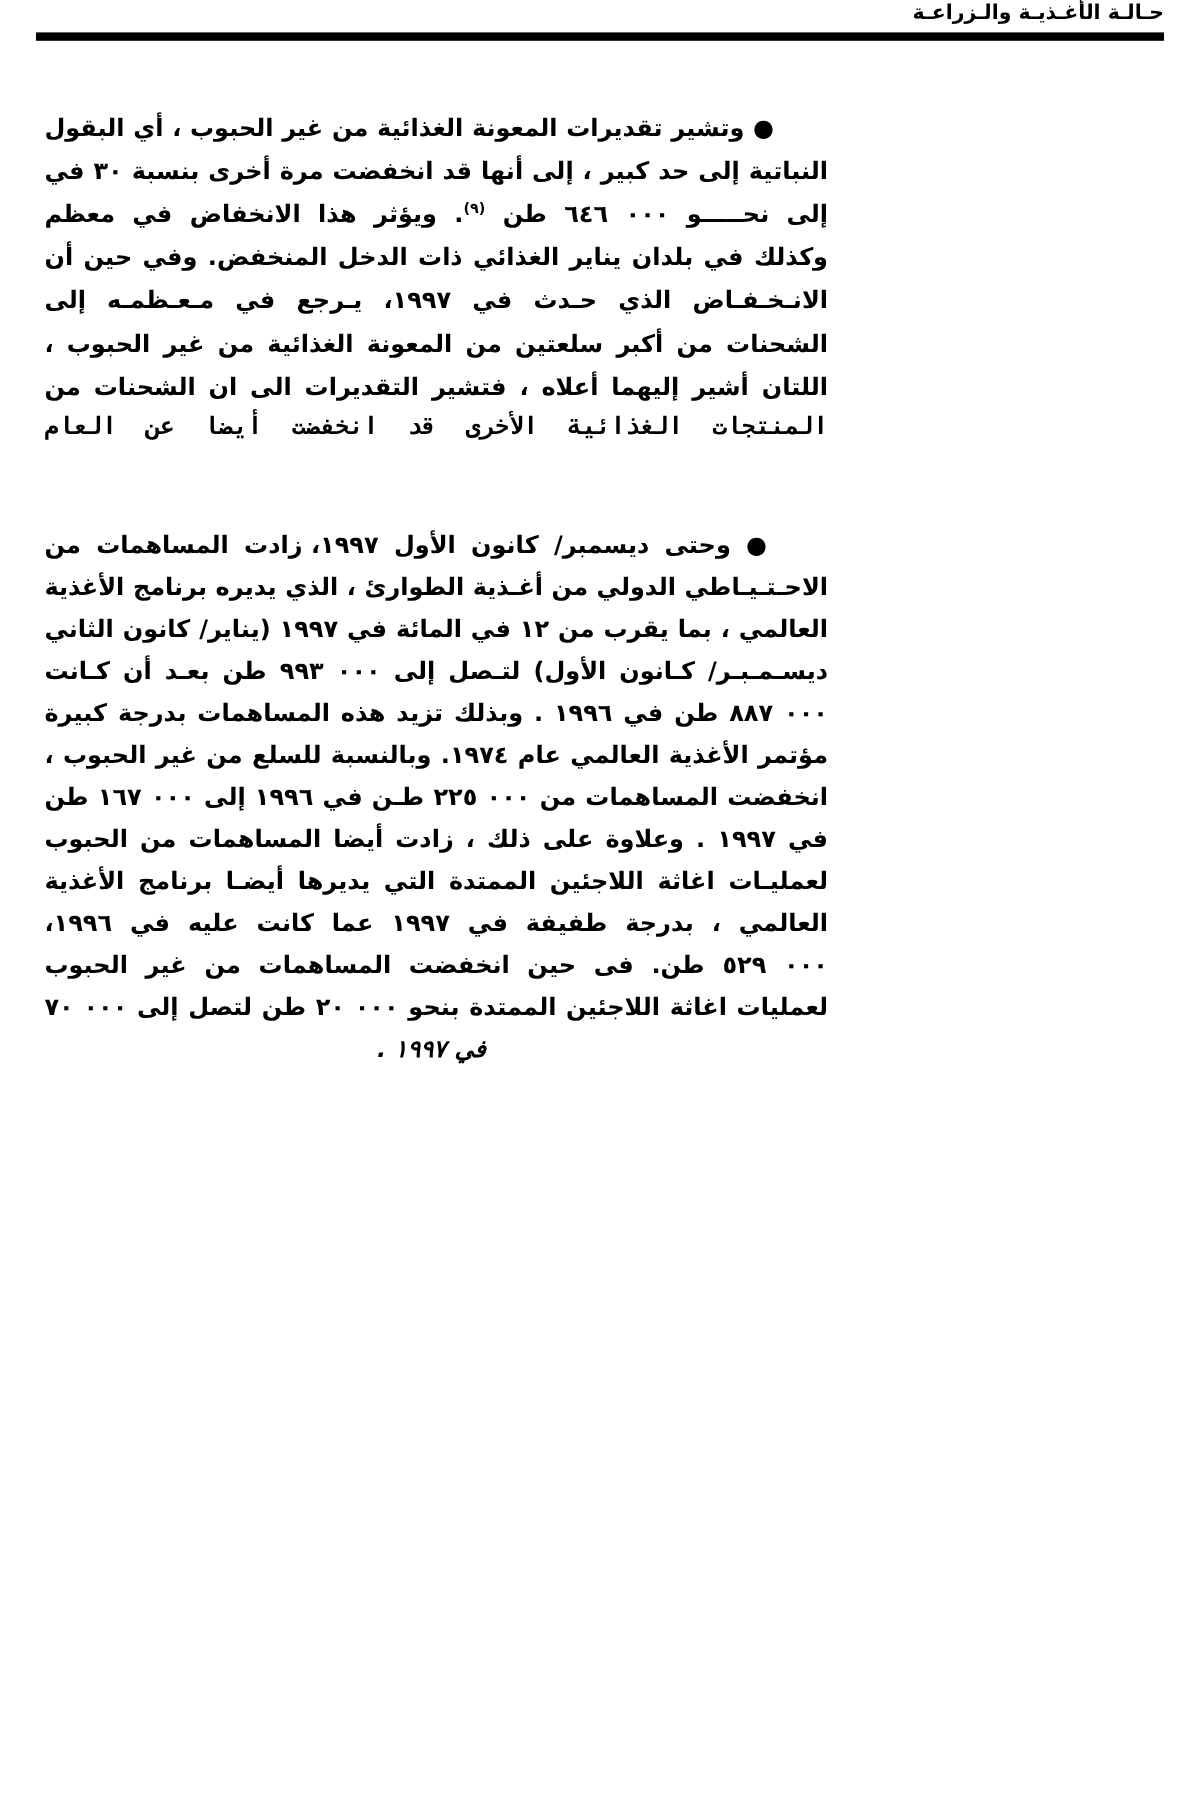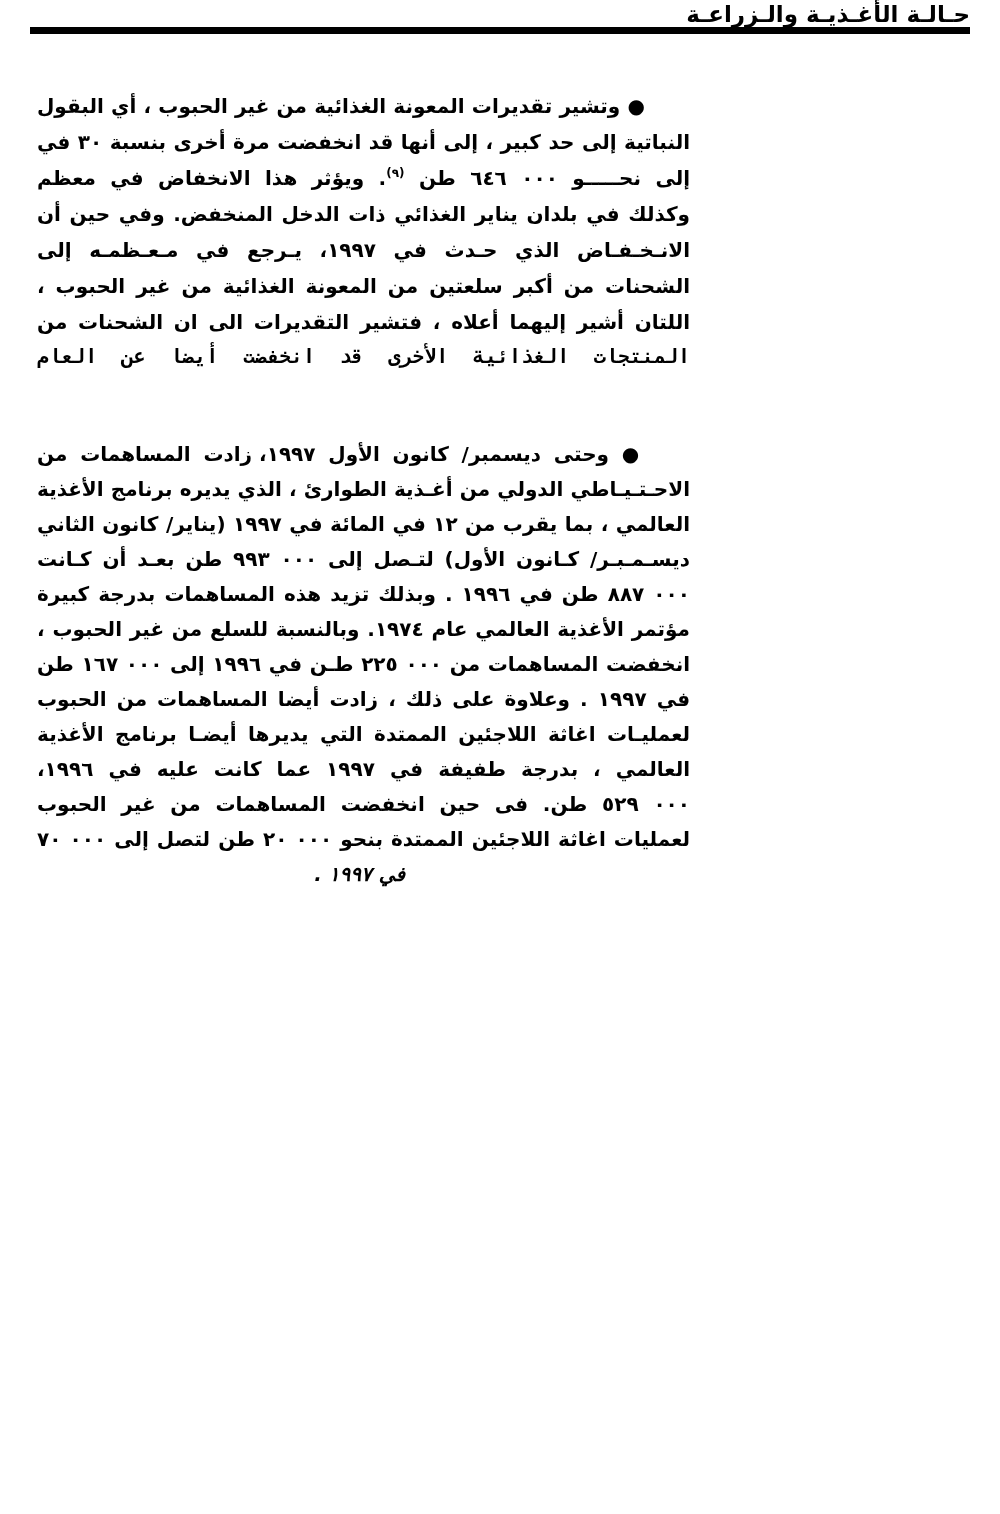--- a/index.html
+++ b/index.html
@@ -13,21 +13,21 @@
   .page {
     position: absolute; left: 0; top: 0;
     width: 1000px; height: 1514px;
     background: #ffffff;
     overflow: hidden;
   }
   .header-title {
     position: absolute;
     top: 1px; right: 30px;
     direction: rtl;
-    font-size: 23px;
+    font-size: 17px;
     font-weight: bold;
     letter-spacing: 1px;
     white-space: nowrap;
   }
   .header-rule {
     position: absolute;
     left: 30px; top: 27px;
     width: 940px; height: 7px;
     background: #000;
   }

